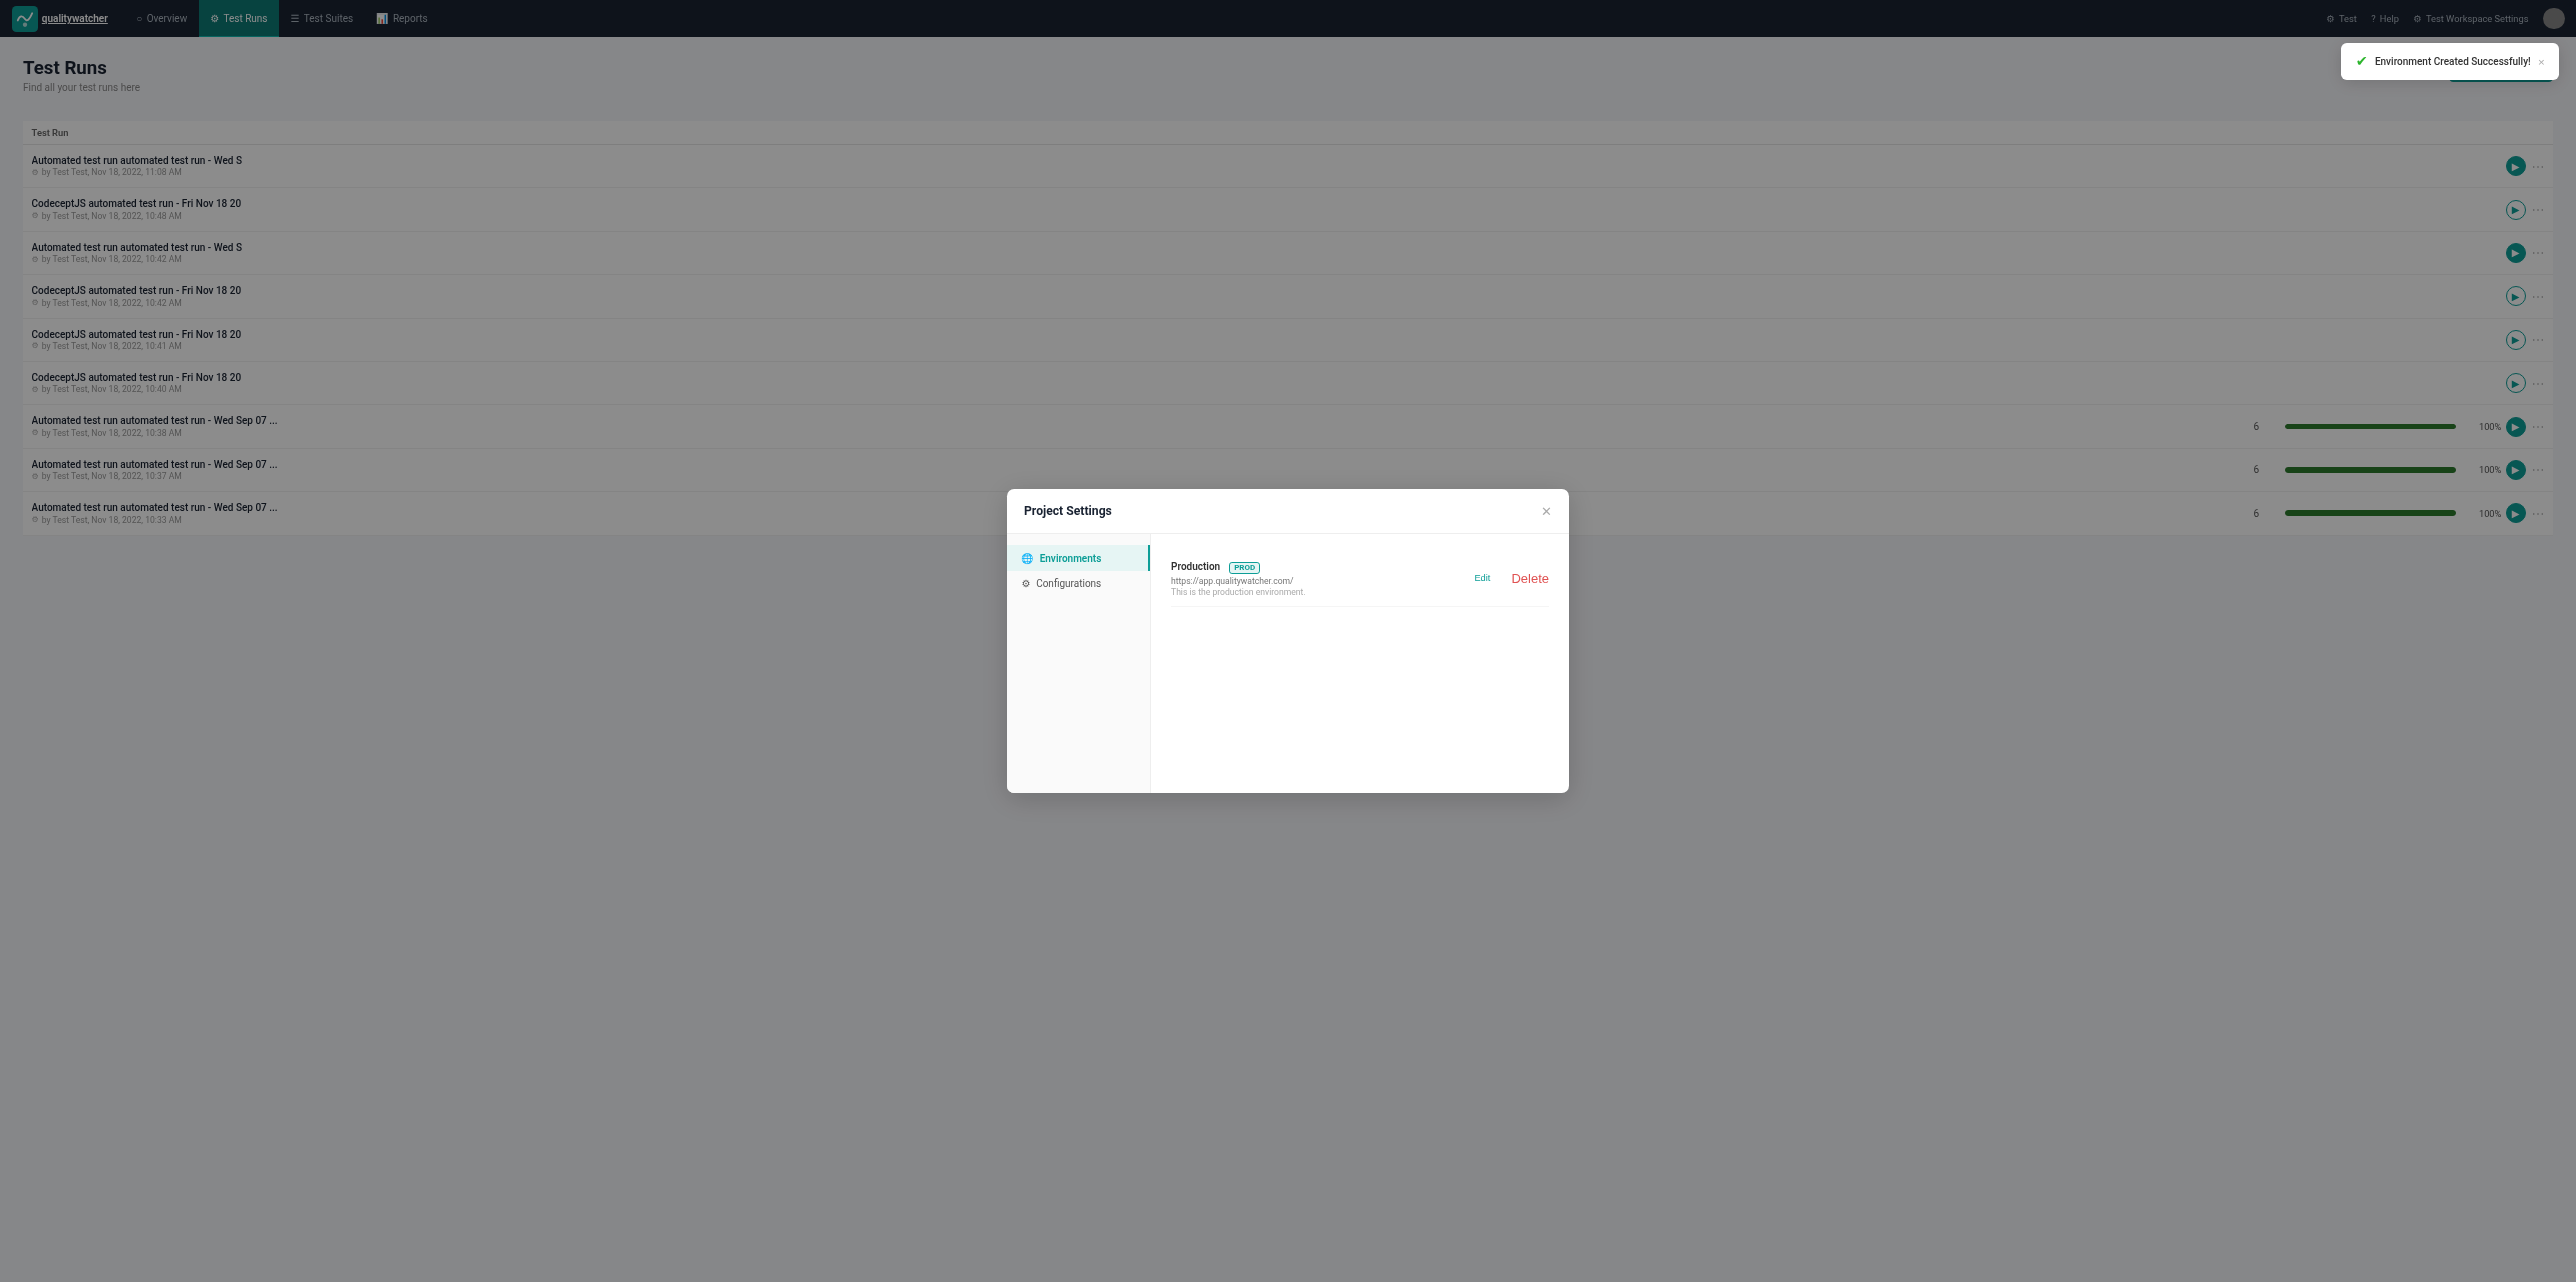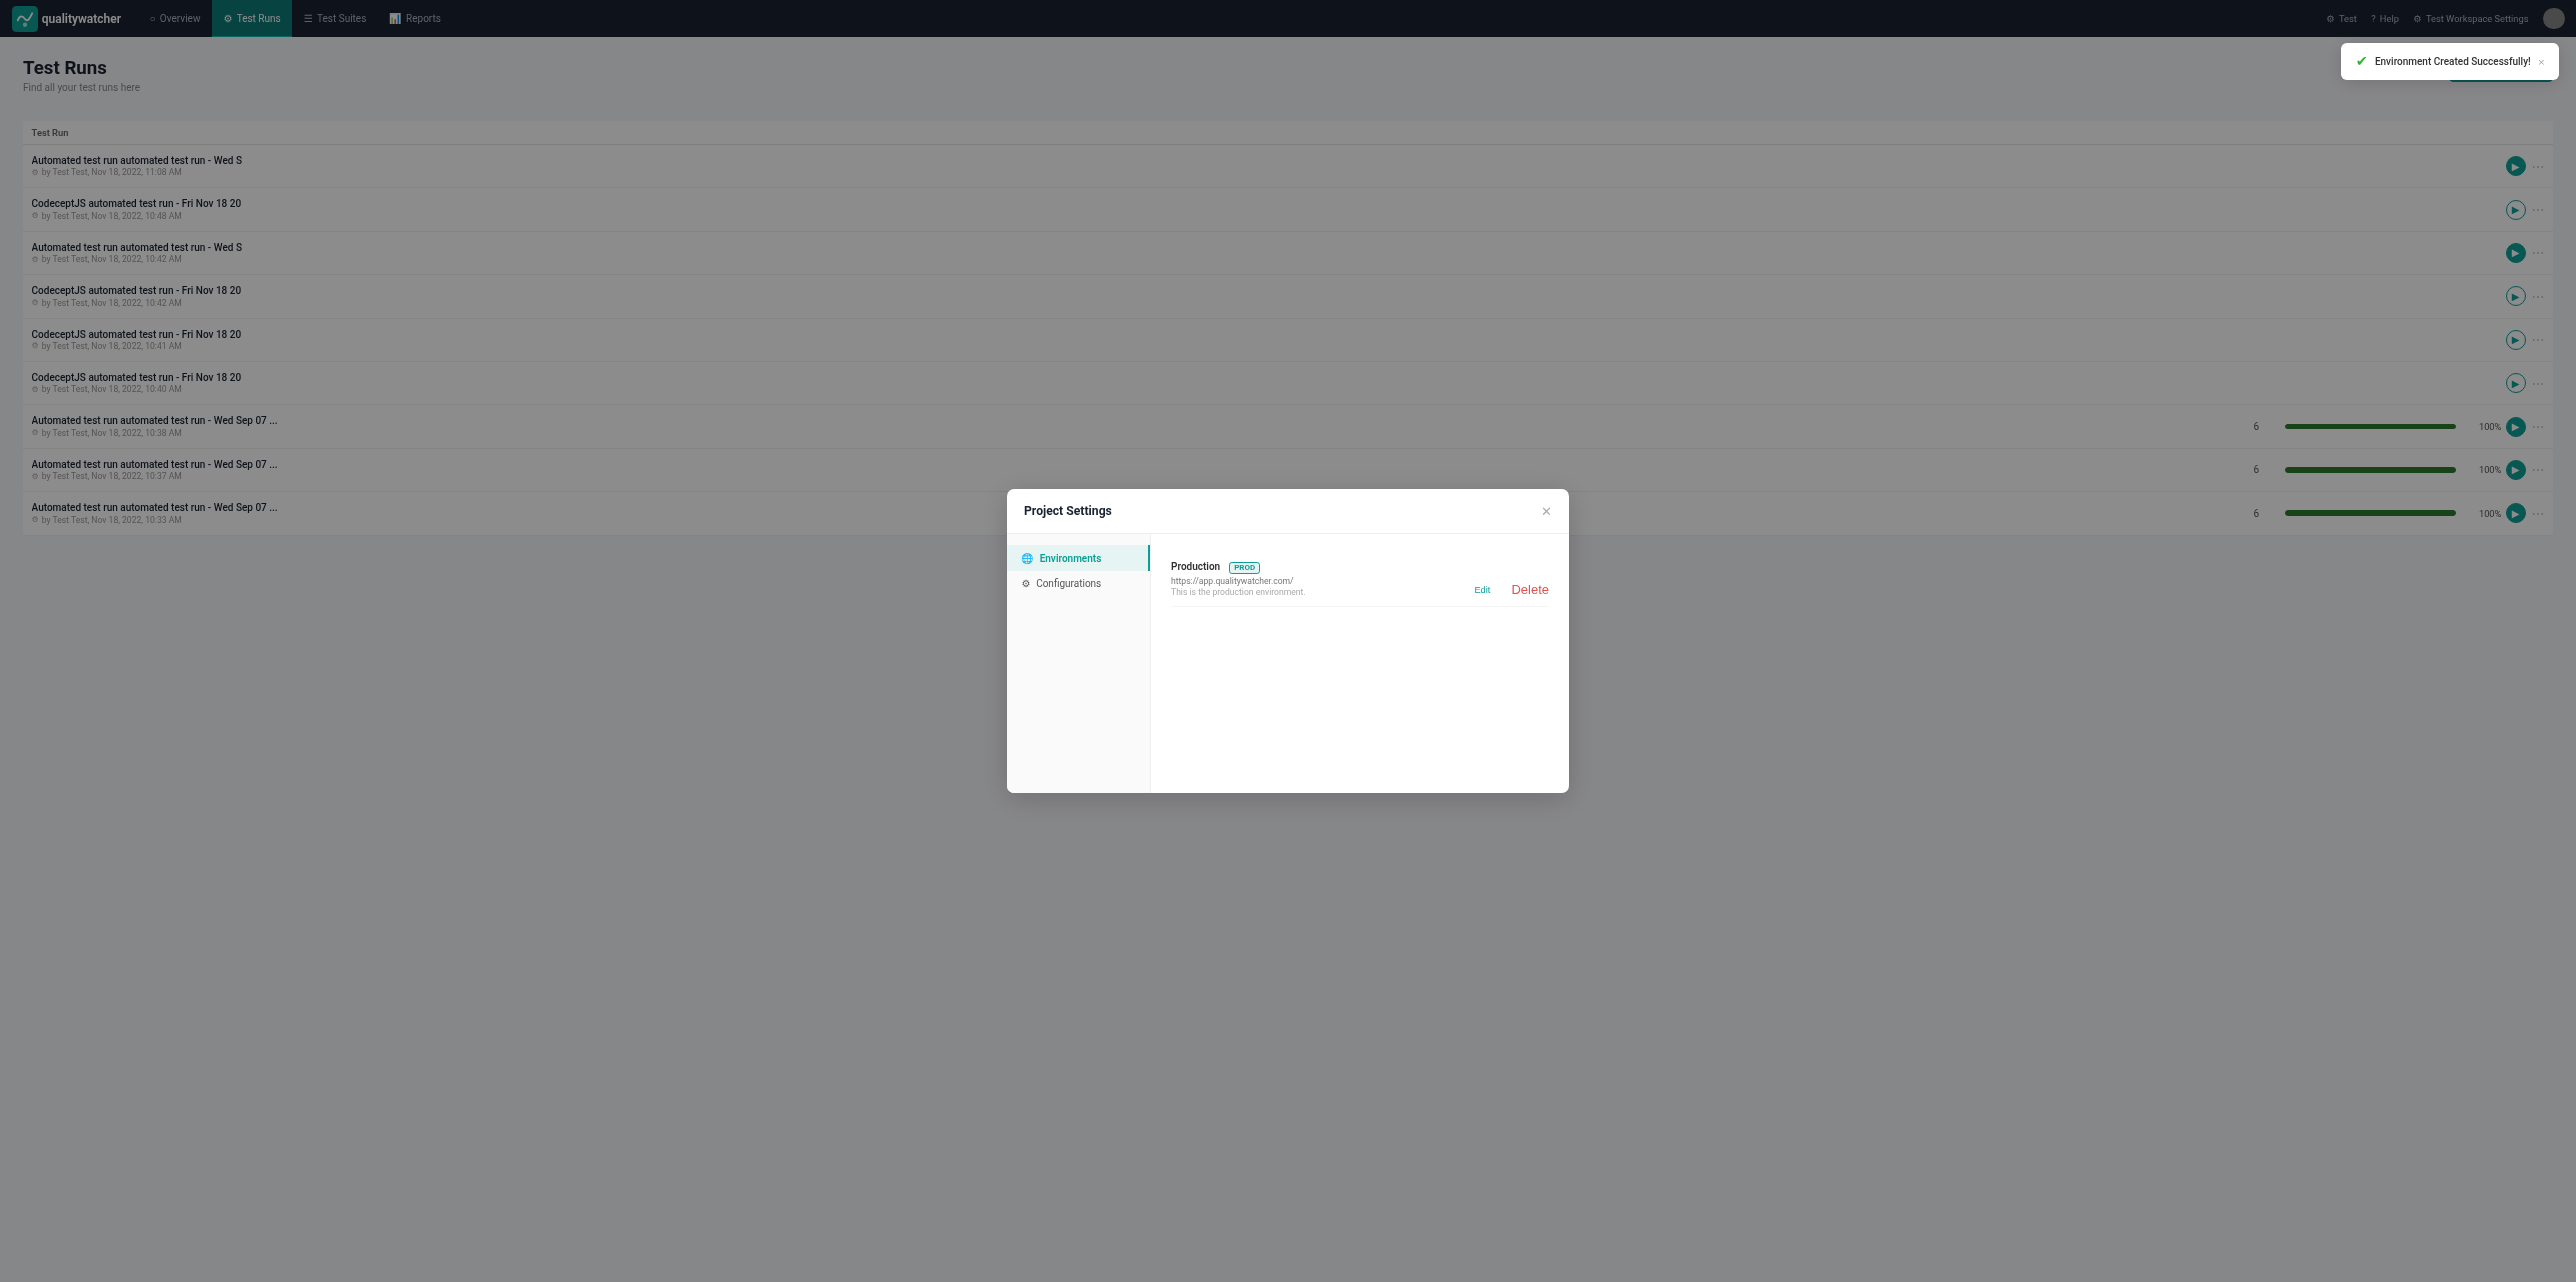--- a/index.html
+++ b/index.html
@@ -290,21 +290,21 @@
       font-weight: 600;
       cursor: pointer;
       display: flex;
       align-items: center;
       gap: 4.3px;
     }
 
     
     .env-row {
       display: flex;
-      align-items: flex-end;
+      align-items: center;
       justify-content: space-between;
       padding: 8.6px 0;
       border-bottom: 0.7px solid #f5f5f5;
     }
     .env-name {
       font-size: 10px;
       font-weight: 600;
       color: #333;
     }
     .env-badge {
@@ -385,21 +385,21 @@
 </head>
 <body>
 
 <nav class="navbar">
   <div class="navbar-brand">
     <svg class="brand-logo" viewBox="0 0 36 36" fill="none" xmlns="http://www.w3.org/2000/svg">
       <rect width="36" height="36" rx="6" fill="#0d9e97"></rect>
       <path d="M8 20 Q12 10 18 18 Q22 24 28 10" stroke="#fff" stroke-width="2.5" fill="none" stroke-linecap="round"></path>
       <circle cx="18" cy="26" r="3" fill="#fff" opacity="0.7"></circle>
     </svg>
-    <span style="color:#fff;font-size:12px;font-weight:600;">qualitywatcher</span>
+    <span style="color:#fff;font-size:10px;font-weight:600;text-decoration:underline;">qualitywatcher</span>
   </div>
   <div class="nav-items">
     <div class="nav-item">
       <span>○</span>
       <span>Overview</span>
     </div>
     <div class="nav-item active">
       <span>⚙</span>
       <span>Test Runs</span>
     </div>

